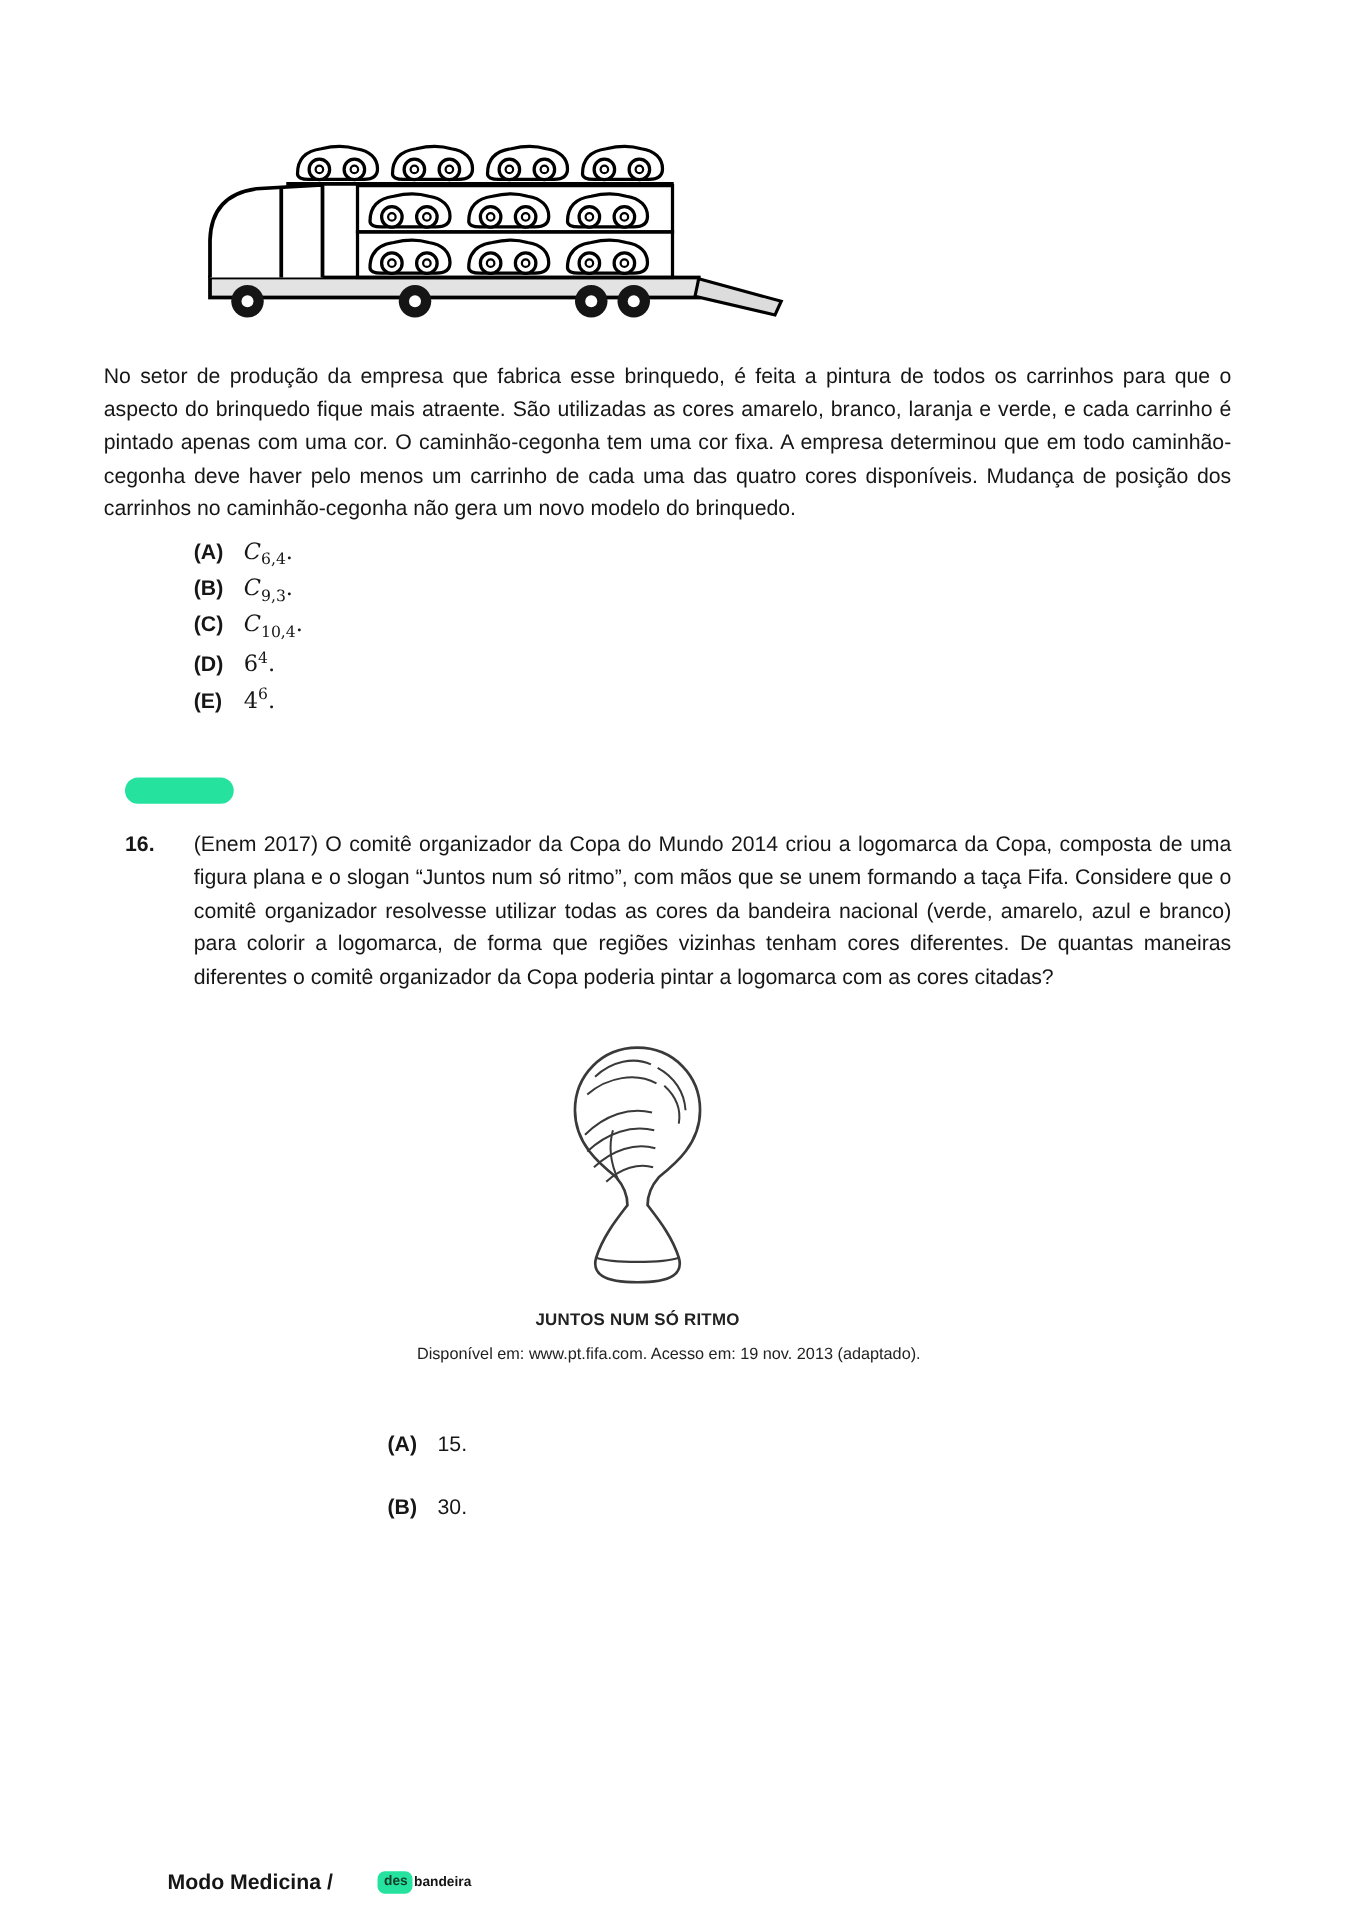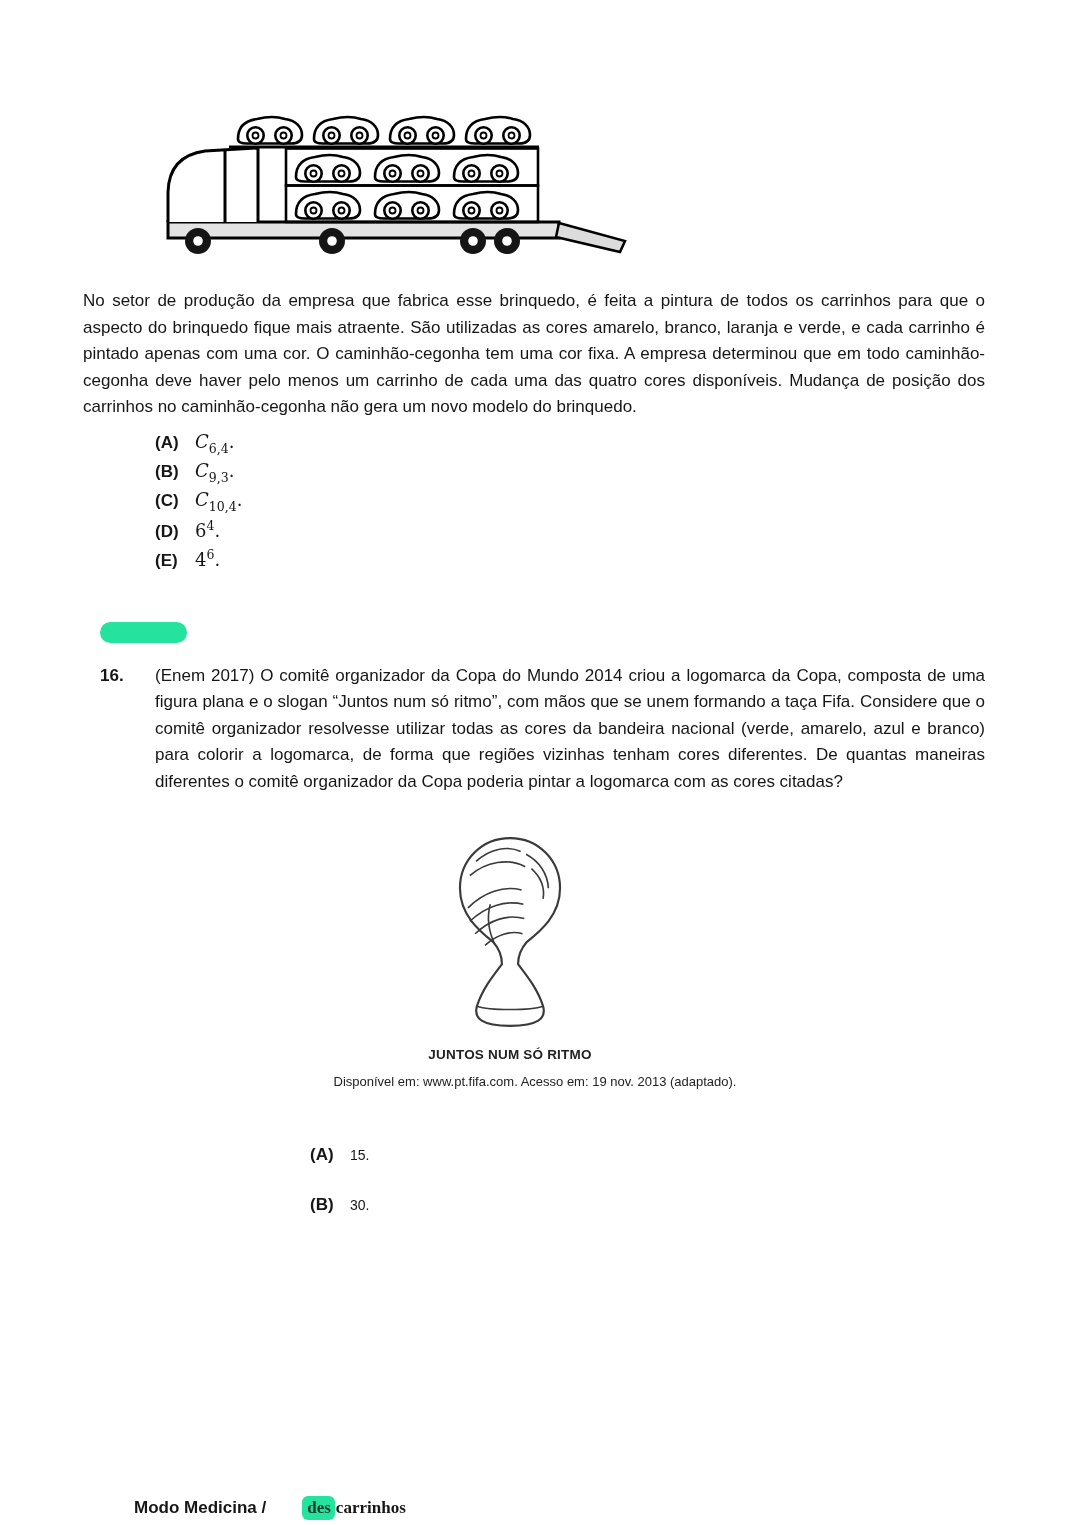--- a/index.html
+++ b/index.html
@@ -29,21 +29,21 @@
   }
 
   
   .options { margin:10px 0 0 155px; }
   .option { display:flex; align-items:baseline; height:29px; font-size:17px; }
   .opt-label { font-weight:bold; width:40px; flex:none; }
   .math { font-family:"DejaVu Serif", serif; font-size:18px; }
   .math .var { font-style:italic; }
   .math sub { font-size:12.5px; }
   .math sup { font-size:12.5px; }
-  .opt-text { font-size:14px; }
+  .opt-text { font-size:17px; }
 
   
   .marker {
     margin:46px 0 0 100px;
     width:87px; height:21px;
     border-radius:11px;
     background:#25e39e;
   }
 
   
@@ -61,21 +61,21 @@
 
   .options16 { margin-top:56px; }
   .options16 .option { height:50px; }
 
   
   footer {
     position:absolute; left:134px; top:1396px;
     display:flex; align-items:center; gap:36px;
   }
   .brand { font-weight:bold; font-size:17px; }
-  .logo { display:inline-flex; align-items:center; font-size:17px; font-weight:bold;font-family:Liberation Serif, serif; }
+  .logo { display:inline-flex; align-items:center; font-size:11px; font-weight:bold; }
   .logo-des {
     background:#25e39e; color:#123b2b;
     border-radius:6px; padding:3px 4px 4px 5px;
     line-height:1;
   }
   .logo-complica { color:#151515; margin-left:1px; }
 
   svg { display:block; }
   .fifa-fig svg { display:inline-block; }
 </style>
@@ -194,17 +194,17 @@
           <span class="opt-text">30.</span>
         </div>
       </div>
     </div>
   </section>
 
   <footer>
     <span class="brand">Modo Medicina /</span>
     <span class="logo">
         <span class="logo-des">des</span>
-        <span class="logo-complica">carrinhos</span>
+        <span class="logo-complica">bandeira</span>
       </span>
   </footer>
 
 </div>
 
 </body></html>

